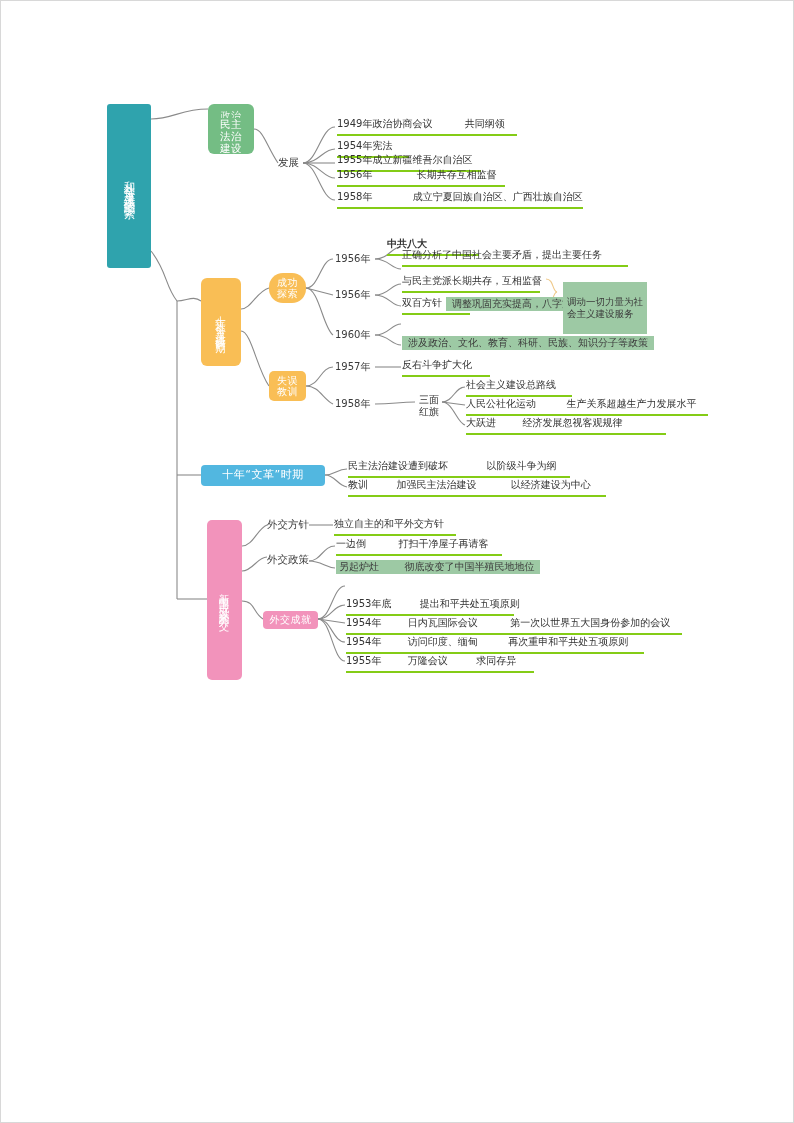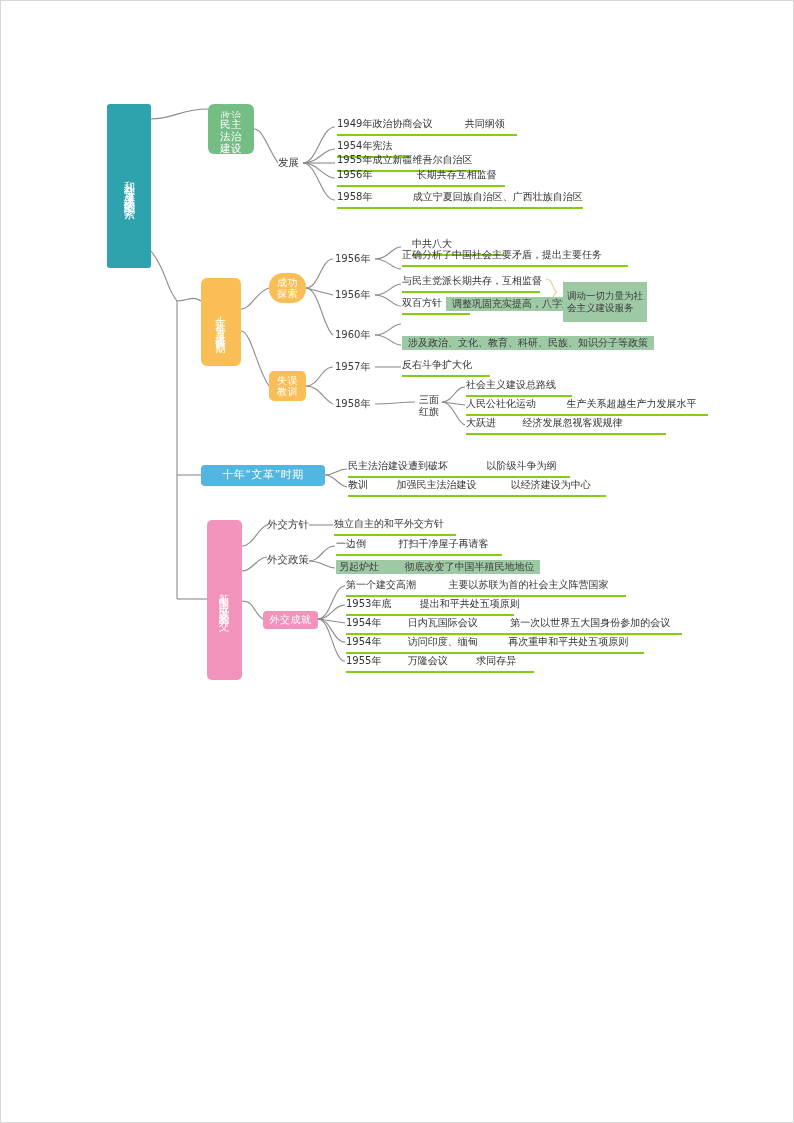--- a/index.html
+++ b/index.html
@@ -78,21 +78,21 @@
     background:#9dc9a4;color:#3c3c3c;padding:1px 3px;border-bottom:none;
   }
   .leaf.hl{border-bottom:none;}
 
   .sanmian{
     position:absolute;font-size:10px;color:#333;line-height:1.15;
     text-align:center;white-space:nowrap;
   }
   .brace-note{
     position:absolute;background:#9dc9a4;color:#3b3b3b;font-size:9.5px;
-    line-height:1.25;padding:8px 4px;white-space:nowrap;
+    line-height:1.25;padding:14px 4px;white-space:nowrap;
   }
 </style>
 </head>
 <body>
 
 <div class="page">
 <div class="canvas">
 
   <svg class="links" viewBox="0 0 794 1123">
     <g fill="none" stroke="#8a8a8a" stroke-width="1.1">
@@ -219,21 +219,21 @@
     <span>1956年</span>
     <span class="gap" style="width:38px"></span>
     <span>长期共存互相监督</span>
   </div>
   <div class="leaf" style="left:336px;top:190px;width:246px;">
     <span>1958年</span>
     <span class="gap" style="width:34px"></span>
     <span>成立宁夏回族自治区、广西壮族自治区</span>
   </div>
 
-  <div class="leaf" style="left:411px;top:237px;width:92px;">中共八大</div>
+  <div class="leaf" style="left:386px;top:237px;width:92px;font-weight:bold;">中共八大</div>
   <div class="leaf" style="left:401px;top:248px;width:226px;">正确分析了中国社会主要矛盾，提出主要任务</div>
 
   <div class="leaf" style="left:401px;top:274px;width:138px;">与民主党派长期共存，互相监督</div>
   <div class="leaf" style="left:401px;top:296px;width:68px;">双百方针</div>
 
   <div class="leaf hl" style="left:401px;top:296px;margin-left:44px;">
     <span class="hl">调整巩固充实提高，八字方针</span>
   </div>
   <div class="leaf hl" style="left:401px;top:335px;">
     <span class="hl">涉及政治、文化、教育、科研、民族、知识分子等政策</span>
@@ -277,25 +277,20 @@
     <span>一边倒</span>
     <span class="gap" style="width:26px"></span>
     <span>打扫干净屋子再请客</span>
   </div>
   <div class="leaf hl" style="left:335px;top:559px;">
     <span>另起炉灶</span>
     <span class="gap" style="width:16px"></span>
     <span class="hl">彻底改变了中国半殖民地地位</span>
   </div>
 
-  <div class="leaf" style="left:345px;top:578px;width:280px;">
-    <span>第一个建交高潮</span>
-    <span class="gap" style="width:26px"></span>
-    <span>主要以苏联为首的社会主义阵营国家</span>
-  </div>
   <div class="leaf" style="left:345px;top:597px;width:168px;">
     <span>1953年底</span>
     <span class="gap" style="width:22px"></span>
     <span>提出和平共处五项原则</span>
   </div>
   <div class="leaf" style="left:345px;top:616px;width:336px;">
     <span>1954年</span>
     <span class="gap" style="width:20px"></span>
     <span>日内瓦国际会议</span>
     <span class="gap" style="width:26px"></span>

